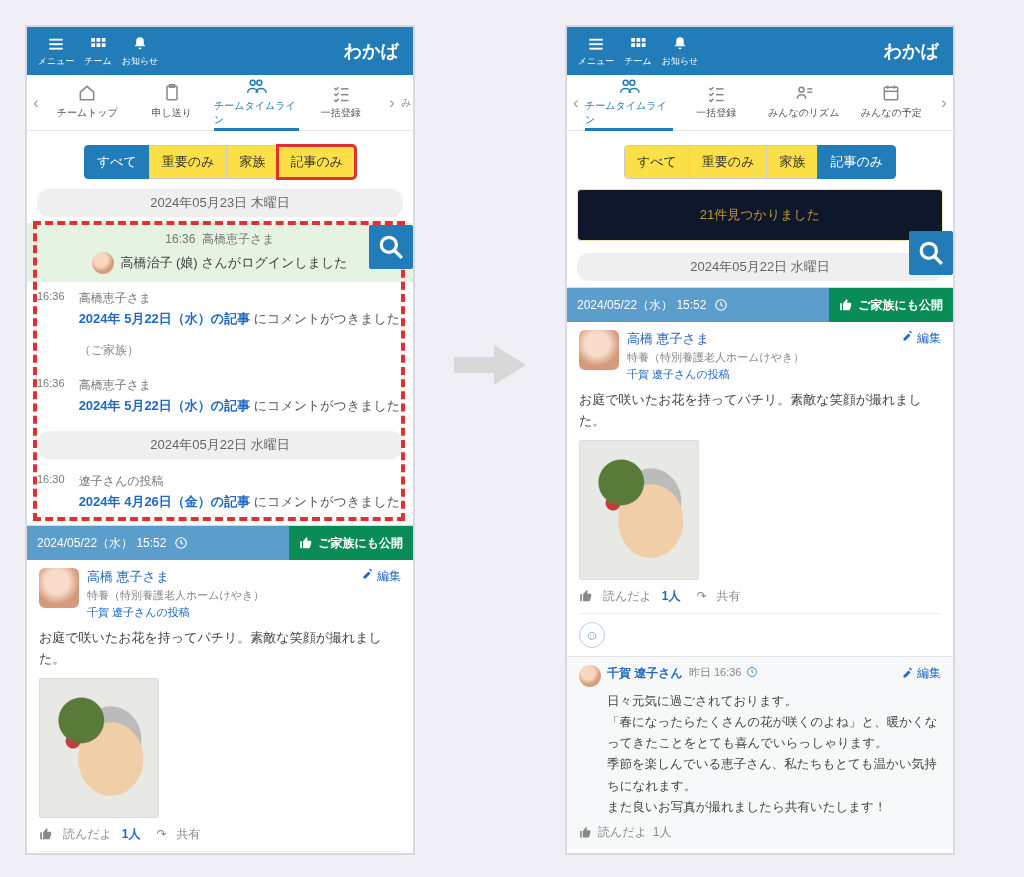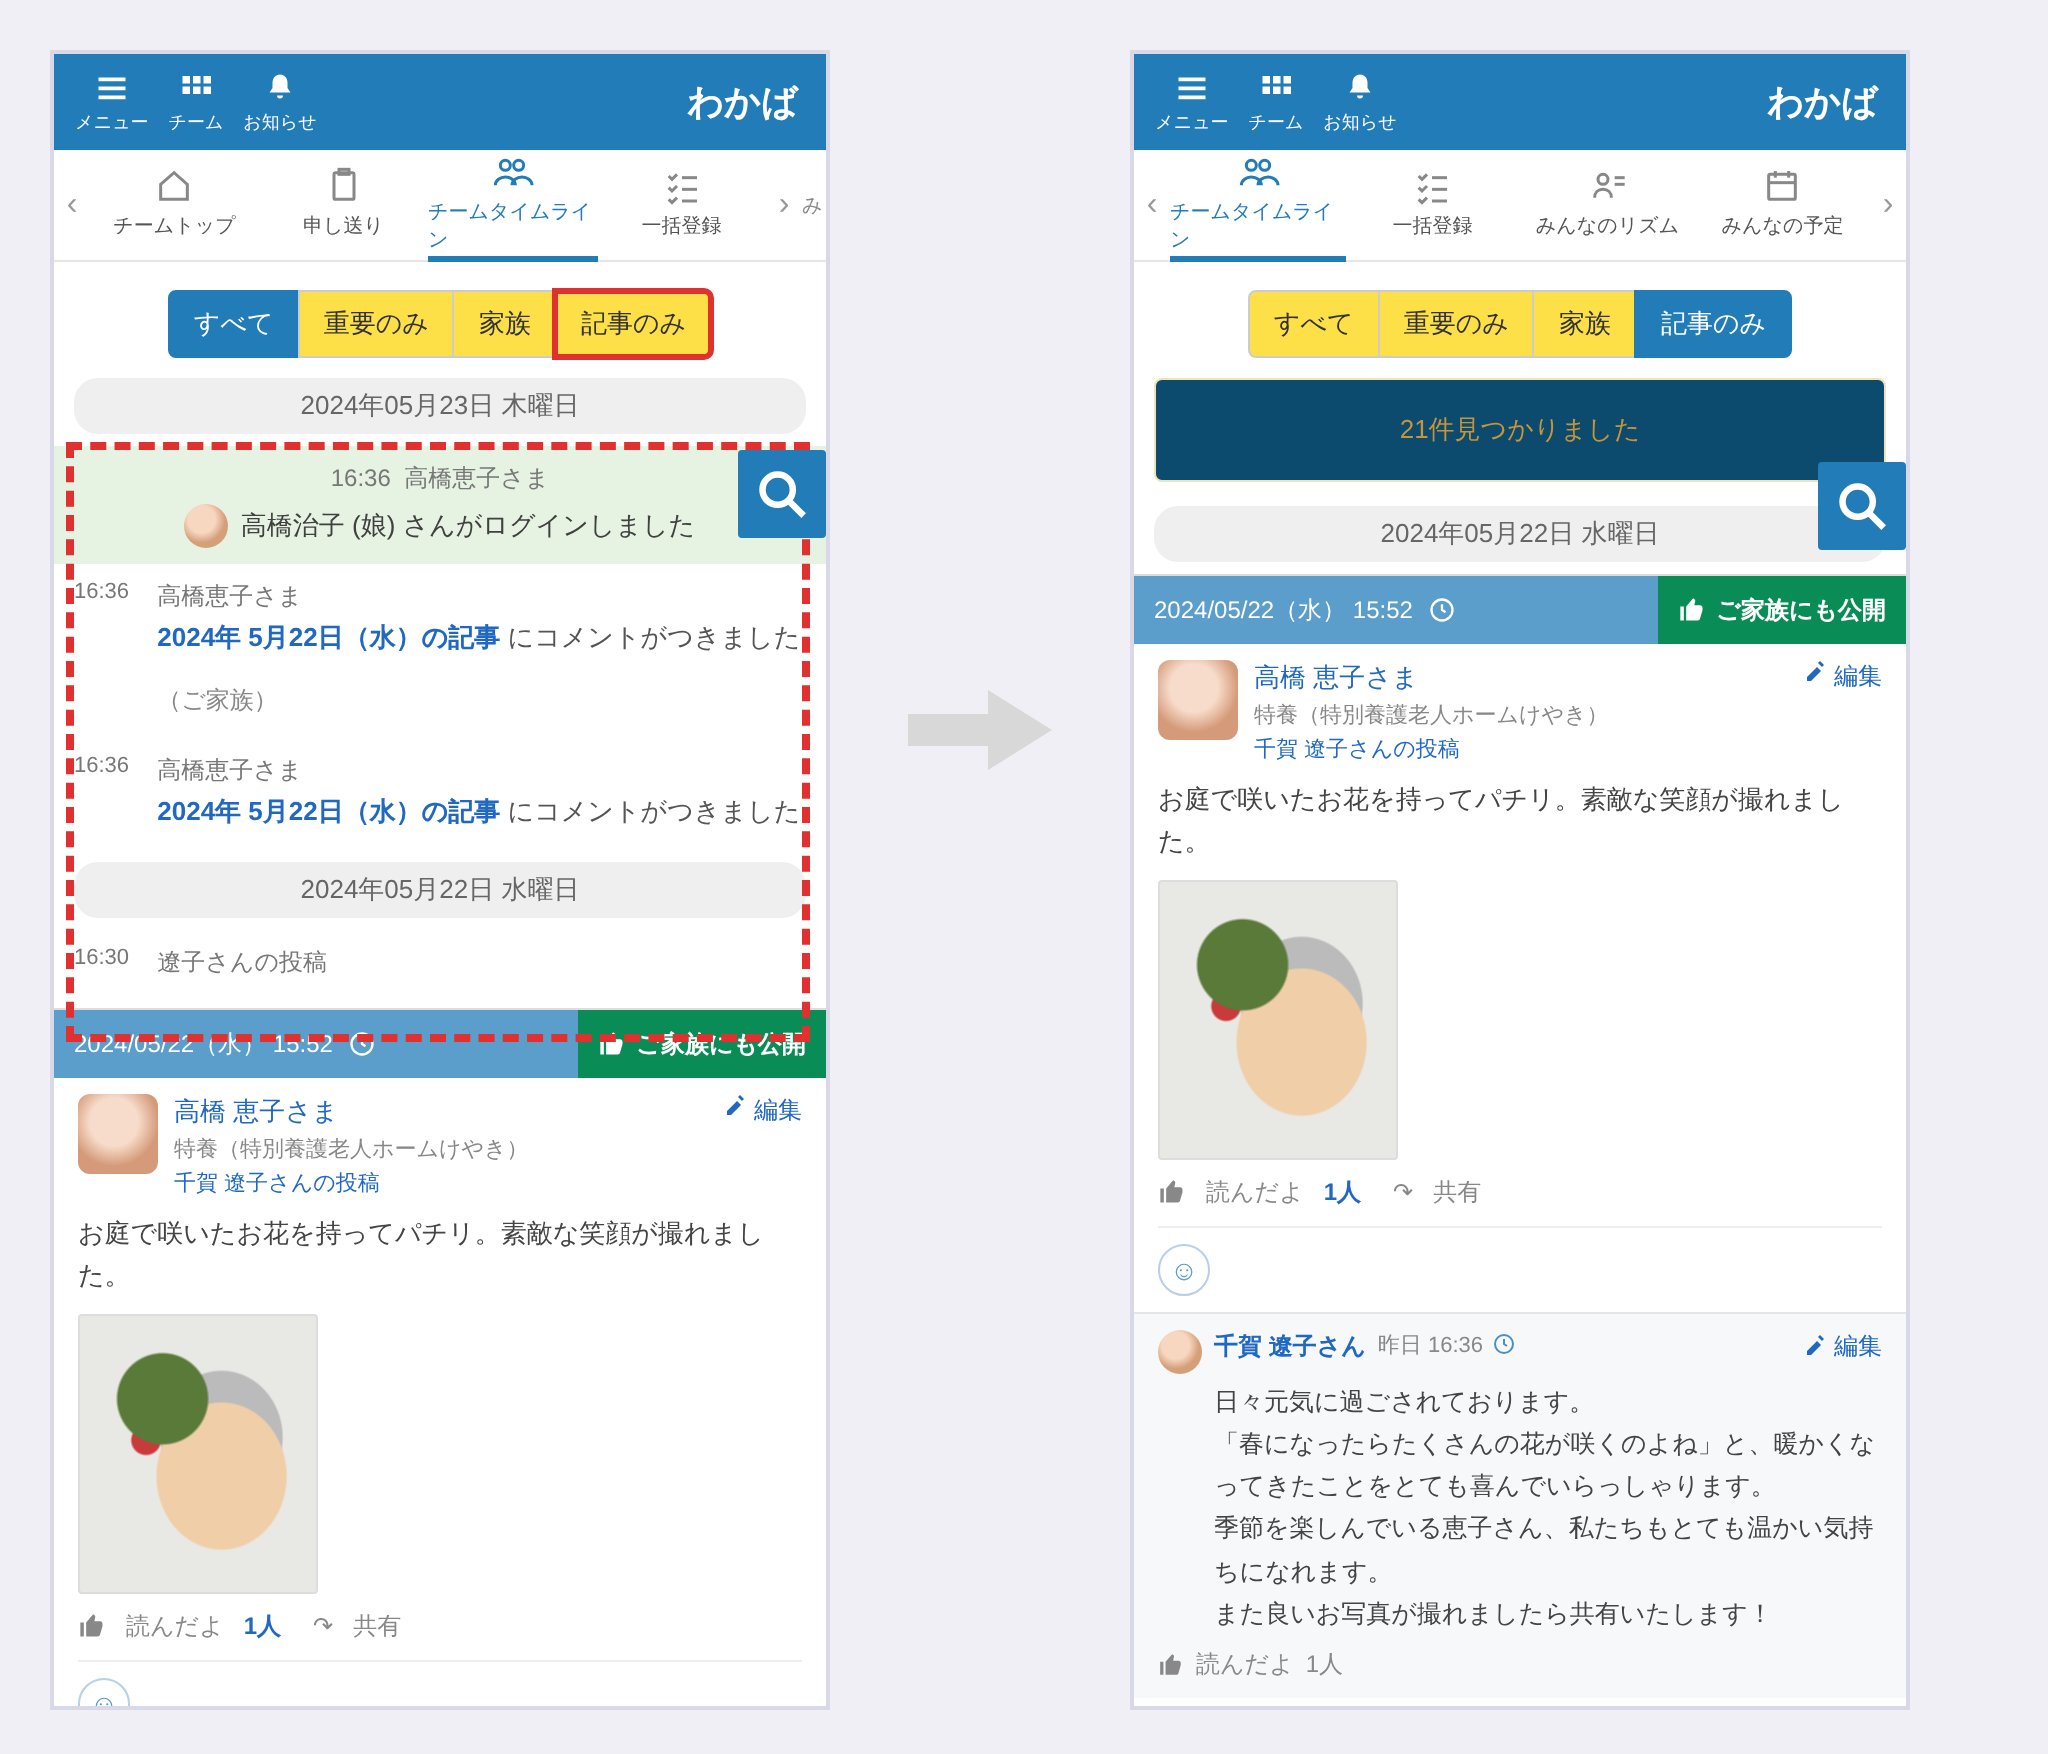--- a/index.html
+++ b/index.html
@@ -68,21 +68,21 @@
     border:1px solid #ccc; padding:7px 12px; font-size:13px; background:#fde047;
     margin-left:-1px;
   }
   .filters .ft.first { border-radius:4px 0 0 4px; margin-left:0;}
   .filters .ft.last  { border-radius:0 4px 4px 0; }
   .filters .ft.active { background:#227cb8; color:#fff; border-color:#227cb8; }
   .filters .ft.highlight { outline:3px solid #e03030; outline-offset:-2px; }
 
   .found-banner {
     margin:8px 10px 12px 10px;
-    background:#0c4a6e;
+    background:#0f172a;
     border:1px solid #f0e3b5;
     color:#c4953a;
     text-align:center;
     padding:16px 0;
     border-radius:4px;
     font-size:13px;
   }
 
   .datebar {
     background:#efefef; color:#666; text-align:center; font-size:13px; padding:5px 0;
@@ -297,20 +297,21 @@
           <div class="line2"><span class="link">2024年 5月22日（水）の記事</span><span class="tail"> にコメントがつきました</span></div>
         </span>
       </div>
 
       <div class="datebar">2024年05月22日 水曜日</div>
 
       <div class="feed-item">
         <span class="time">16:30</span>
         <span class="rest">
           <div class="who">遼子さんの投稿</div>
+          <div class="line2"><span class="link">2024年 4月26日（金）の記事</span><span class="tail"> にコメントがつきました</span></div>
         </span>
       </div>
 
       <div class="post">
         <div class="post-hdr">
           <div class="when">
             <span>2024/05/22（水） 15:52</span>
             <svg class="clock" viewBox="0 0 24 24" fill="none" stroke="#fff" stroke-width="2">
                 <circle cx="12" cy="12" r="9"></circle>
                 <path d="M12 7v5l3 2"></path>

